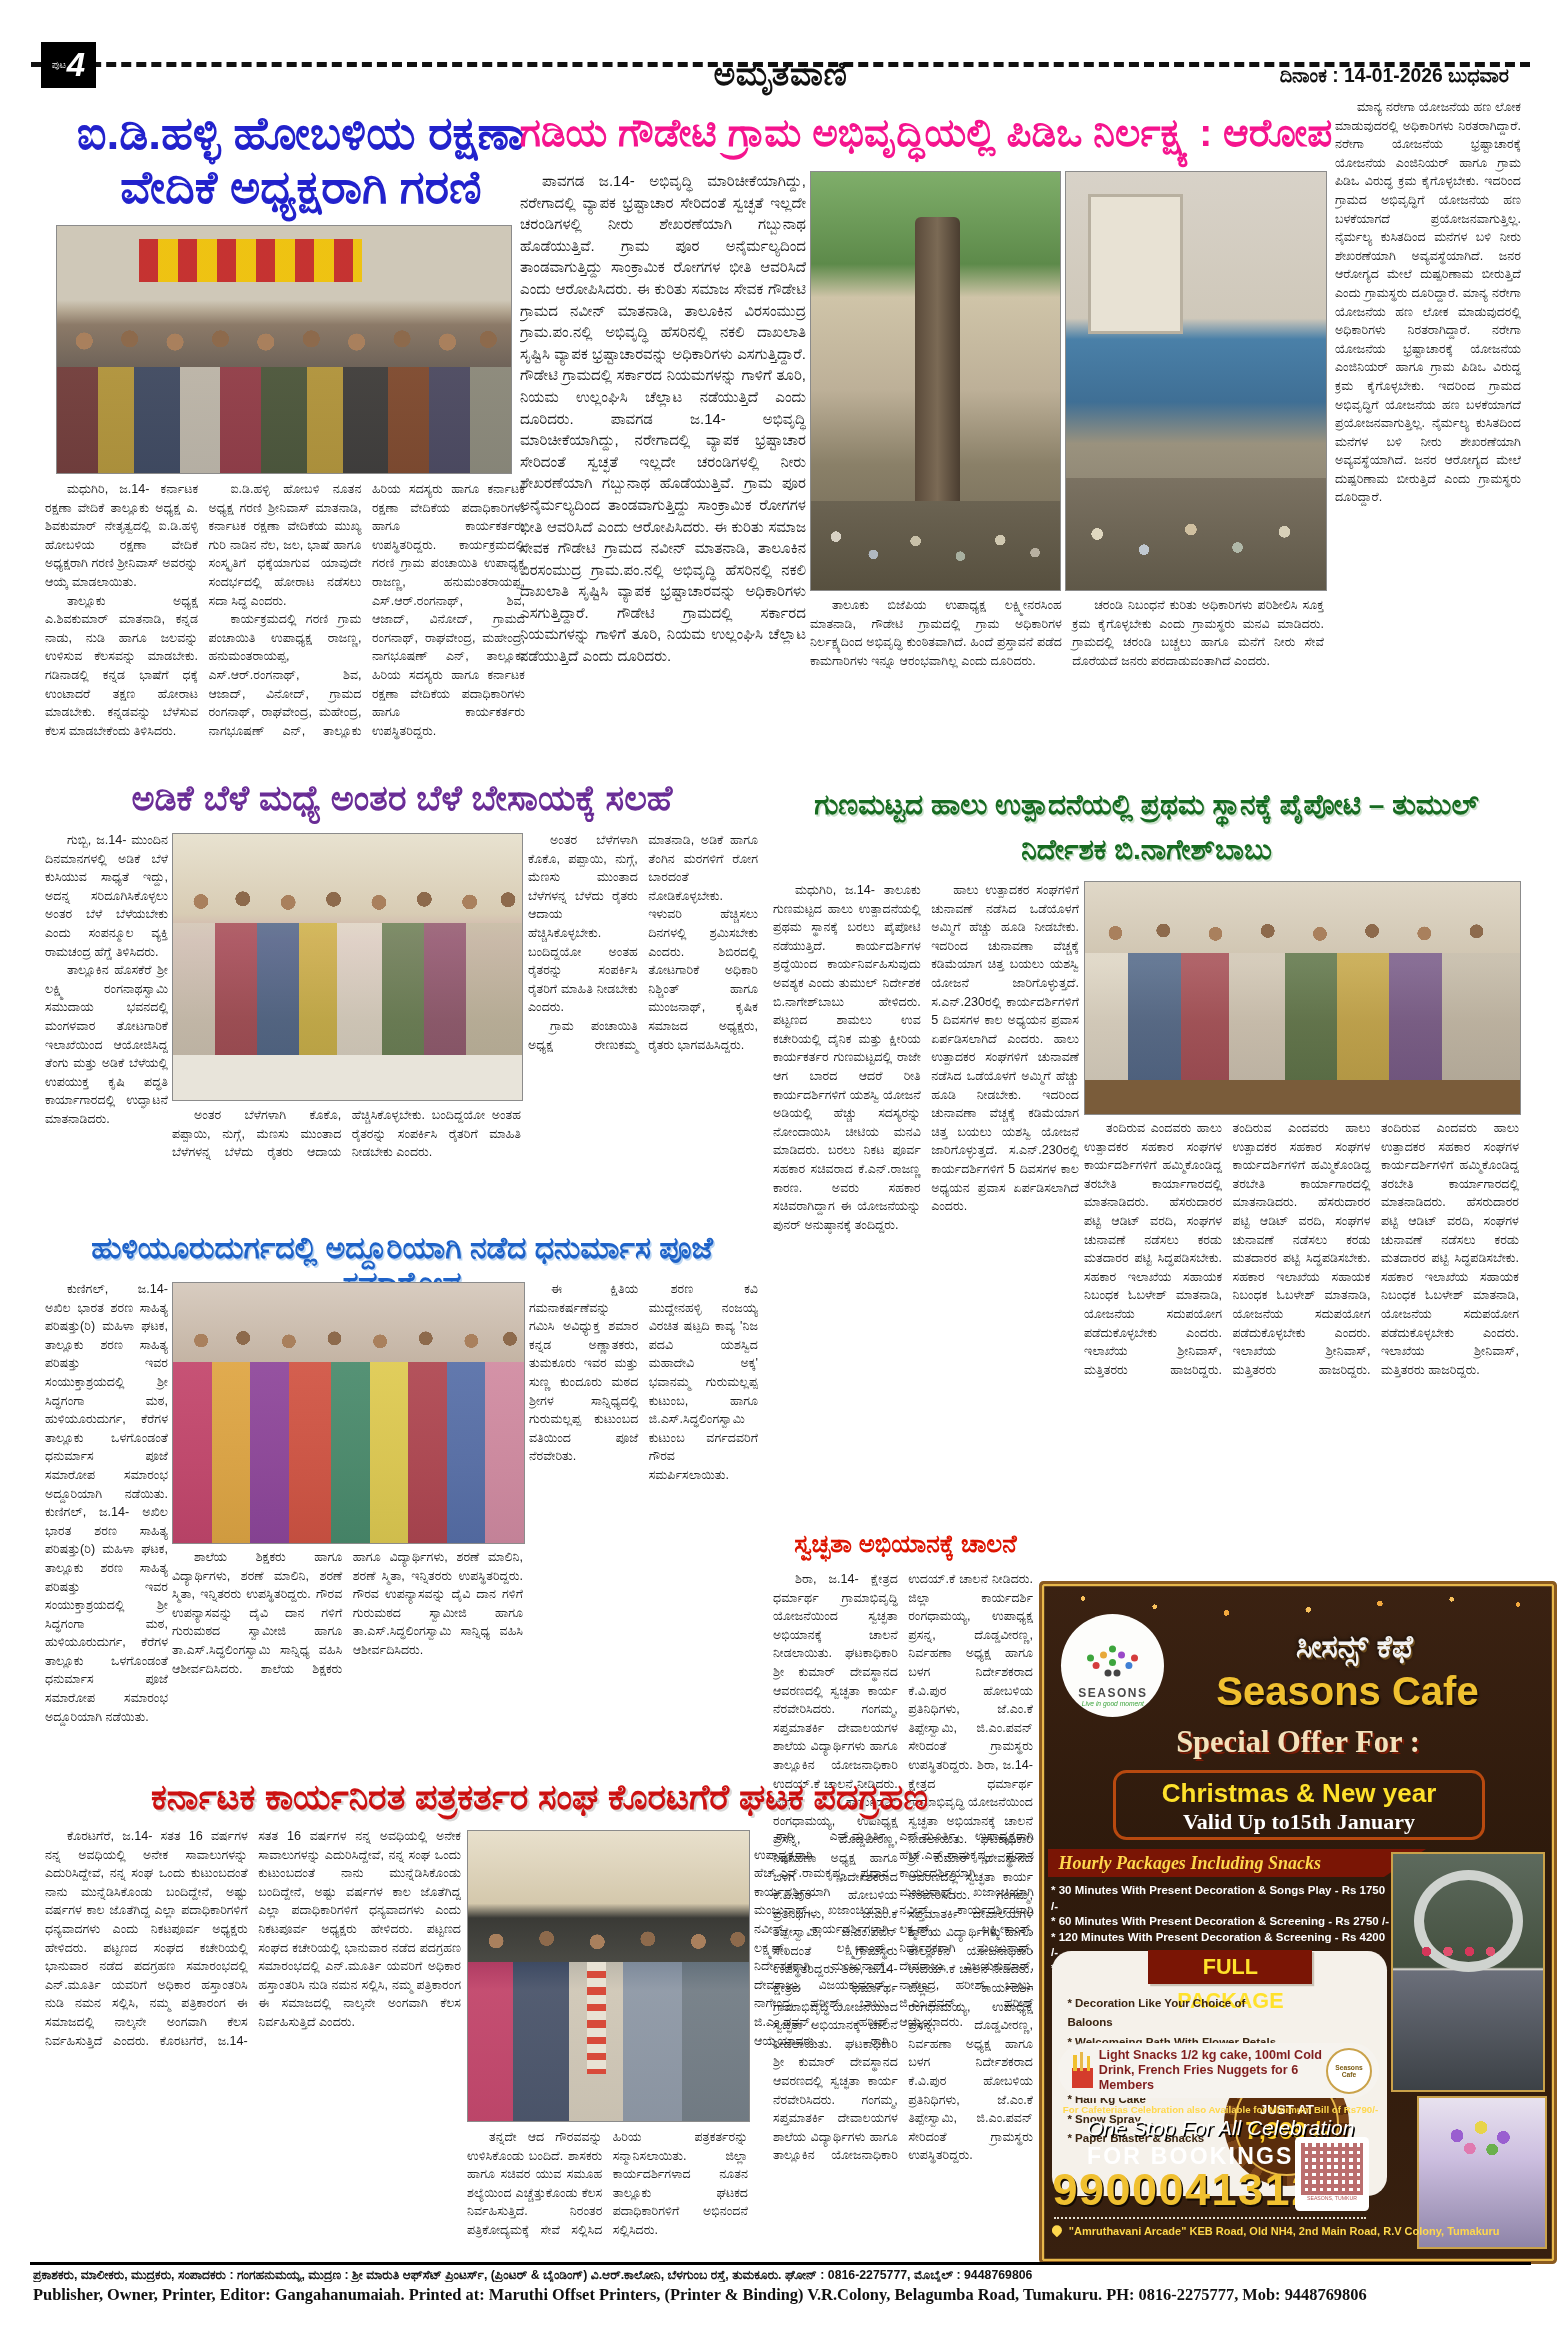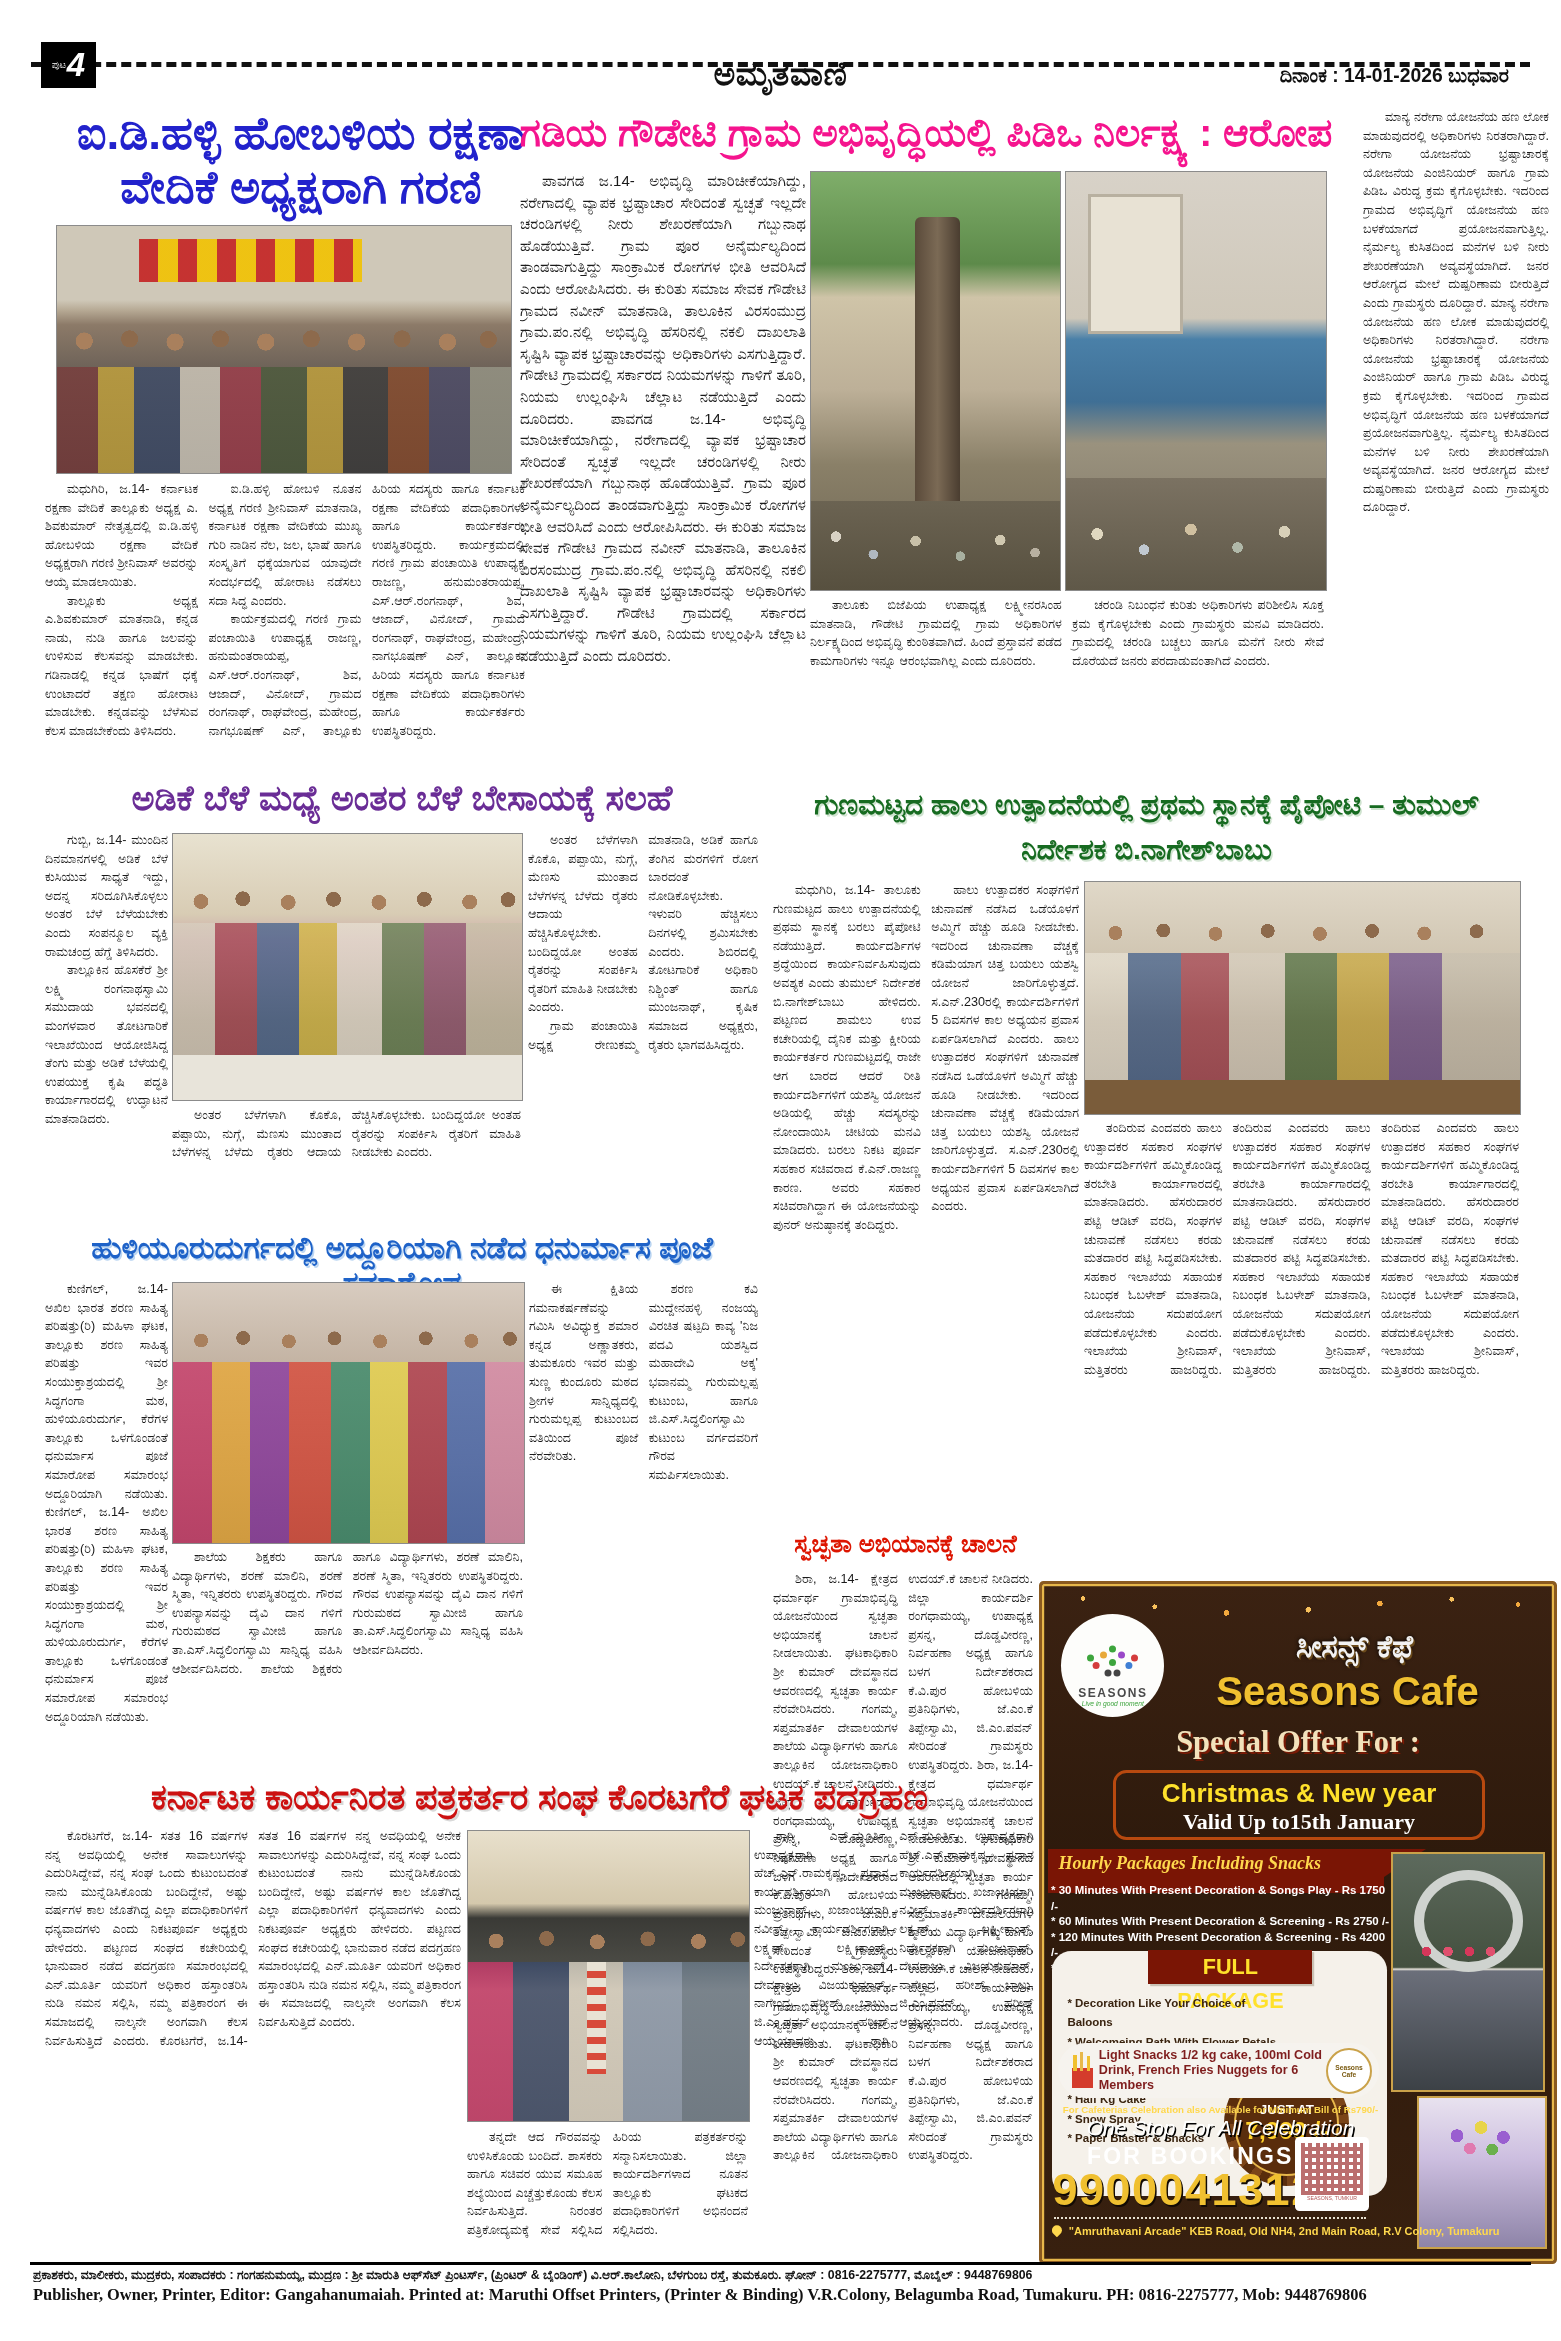--- a/index.html
+++ b/index.html
@@ -47,21 +47,21 @@
   .ad-logo .tree{width:7.4px;height:7.4px;border-radius:50%;background:#3da53d;margin-bottom:19.3px;
     box-shadow:-16.4px 3px 0 #d43c3c,16.4px 3px 0 #3f7fd4,-9px -7.4px 0 #e8a93a,9px -7.4px 0 #9a48c8,0 -13.4px 0 #3da53d,-22px -4.5px 0 #3da53d,22px -4.5px 0 #d43c3c,-4.5px 10.4px 0 #444,4.5px 10.4px 0 #444;}
   .ad-logo .lname{font-size:12px;font-weight:bold;letter-spacing:1.5px;color:#4a4a4a;}
   .ad-logo .ltag{font-size:6.7px;color:#3da53d;font-style:italic;}
   .ad-kn{position:absolute;left:134px;top:45px;width:357px;text-align:center;font-size:31px;font-weight:bold;color:#f2f2f2;text-shadow:1.5px 2.2px 0 #6b4a1a,0 0 4.5px #000;}
   .ad-en{position:absolute;left:112px;top:85px;width:387px;text-align:center;font-size:40px;font-weight:bold;color:#f0c030;text-shadow:1.5px 2.2px 1.5px #120a04;}
   .ad-special{position:absolute;left:0;top:141px;width:100%;text-align:center;font-family:"Liberation Serif",serif;font-size:30.5px;font-weight:bold;color:#f3e2bc;text-shadow:2.2px 2.2px 0 #7a1a05;}
   .ad-occ{position:absolute;left:71px;top:186px;width:372px;height:70px;border:3px solid #b8490f;border-radius:13.4px;text-align:center;box-sizing:border-box;padding-top:4.5px;}
   .ad-occ .l1{font-size:26px;font-weight:bold;color:#ffe12b;}
   .ad-occ .l2{font-size:22px;font-weight:bold;color:#fff;font-family:"Liberation Serif",serif;}
-  .ad-hourly{position:absolute;left:6px;top:265px;width:336px;height:44px;background:#7a1505;color:#ffd84d;font-family:"Liberation Serif",serif;font-style:italic;font-weight:bold;font-size:18px;line-height:28px;padding-left:10.4px;box-sizing:border-box;}
+  .ad-hourly{position:absolute;left:6px;top:265px;width:336px;height:28px;background:#7a1505;color:#ffd84d;font-family:"Liberation Serif",serif;font-style:italic;font-weight:bold;font-size:18px;line-height:28px;padding-left:10.4px;box-sizing:border-box;}
   .ad-hourly:after{content:"";position:absolute;right:-42px;top:0;border-left:42px solid #7a1505;border-bottom:28px solid transparent;}
   .ad-pkgs{position:absolute;left:9px;top:299px;width:342px;font-size:11.5px;font-weight:bold;color:#fff;line-height:15.6px;}
   .ad-fullbox{position:absolute;left:10.4px;top:367px;width:335px;height:245px;background:#f5f1ea;border-radius:19.3px;}
   .ad-fulltitle{position:absolute;left:96px;top:-1.5px;width:164px;height:34px;background:#7a1505;color:#ffe12b;font-size:21.6px;font-weight:bold;text-align:center;line-height:34px;box-shadow:2.2px 2.2px 0 #c9c2b5;}
   .ad-items{position:absolute;left:15px;top:43px;width:223px;font-size:11.5px;font-weight:bold;color:#3a2410;line-height:19.3px;}
   .ad-seal{position:absolute;left:172px;top:110px;width:125px;height:125px;border-radius:50%;background:repeating-conic-gradient(#5a2d0c 0 9deg,#7a4418 9deg 18deg);display:flex;align-items:center;justify-content:center;}
   .ad-seal .inner{width:101px;height:101px;border-radius:50%;background:#5a2d0c;border:2.2px solid #e8b84b;text-align:center;display:flex;flex-direction:column;justify-content:center;}
   .ad-seal .ja{font-size:13.4px;font-weight:bold;color:#fff;}
   .ad-seal .pr{font-size:24.5px;font-weight:bold;color:#ffd12b;}
   .ad-imgA{position:absolute;left:349px;top:268px;width:150px;height:236px;border:2.2px solid #caa24a;background:
@@ -124,21 +124,21 @@
   <div class="ph-band" style="bottom:0;height:89px;background:radial-gradient(circle 7.4px at 10% 40%,#d8d2c4 70%,transparent 72%),radial-gradient(circle 6.7px at 25% 60%,#b0b8c0 70%,transparent 72%),radial-gradient(circle 7.4px at 42% 45%,#c8c0a8 70%,transparent 72%),radial-gradient(circle 6.7px at 60% 62%,#a8b0a0 70%,transparent 72%),radial-gradient(circle 7.4px at 76% 44%,#d0c8b0 70%,transparent 72%),radial-gradient(circle 6.7px at 90% 58%,#b8b0a0 70%,transparent 72%),linear-gradient(180deg,#6b6352,#57503f);"></div>
 </div>
 <div class="photo" style="left:1065px;top:171px;width:260px;height:418px;background:linear-gradient(180deg,#d8d2c8 0%,#cfc8ba 35%,#4a80a8 40%,#3f6f95 55%,#9a927e 65%,#7b7262 100%);">
   <div class="ph-band" style="top:22px;left:22px;width:89px;height:134px;background:#e8e2d4;border:3px solid #b8b0a0;"></div>
   <div class="ph-band" style="bottom:0;height:112px;background:radial-gradient(circle 8.2px at 12% 50%,#e0d8c0 70%,transparent 72%),radial-gradient(circle 7.4px at 30% 64%,#c0c8d0 70%,transparent 72%),radial-gradient(circle 8.2px at 48% 46%,#d0c0a0 70%,transparent 72%),radial-gradient(circle 7.4px at 66% 62%,#b0b8a8 70%,transparent 72%),radial-gradient(circle 8.2px at 84% 48%,#d8d0b8 70%,transparent 72%),linear-gradient(180deg,#7b7262,#5f5848);"></div>
 </div>
 <div class="txt cols2" style="left:810px;top:596px;width:514px;height:175px;">
   <p>ತಾಲೂಕು ಬಿಜೆಪಿಯ ಉಪಾಧ್ಯಕ್ಷ ಲಕ್ಷ್ಮೀನರಸಿಂಹ ಮಾತನಾಡಿ, ಗೌಡೇಟಿ ಗ್ರಾಮದಲ್ಲಿ ಗ್ರಾಮ ಅಧಿಕಾರಿಗಳ ನಿರ್ಲಕ್ಷ್ಯದಿಂದ ಅಭಿವೃದ್ಧಿ ಕುಂಠಿತವಾಗಿದೆ. ಹಿಂದೆ ಪ್ರಸ್ತಾವನೆ ಪಡೆದ ಕಾಮಗಾರಿಗಳು ಇನ್ನೂ ಆರಂಭವಾಗಿಲ್ಲ ಎಂದು ದೂರಿದರು.</p>
   <p>ಚರಂಡಿ ನಿಬಂಧನೆ ಕುರಿತು ಅಧಿಕಾರಿಗಳು ಪರಿಶೀಲಿಸಿ ಸೂಕ್ತ ಕ್ರಮ ಕೈಗೊಳ್ಳಬೇಕು ಎಂದು ಗ್ರಾಮಸ್ಥರು ಮನವಿ ಮಾಡಿದರು. ಗ್ರಾಮದಲ್ಲಿ ಚರಂಡಿ ಬಚ್ಚಲು ಹಾಗೂ ಮನೆಗೆ ನೀರು ಸೇವೆ ದೊರೆಯದೆ ಜನರು ಪರದಾಡುವಂತಾಗಿದೆ ಎಂದರು.</p>
 </div>
-<div class="txt" style="left:1335px;top:108px;width:186px;height:674px;margin-left:28px;">
+<div class="txt" style="left:1335px;top:98px;width:186px;height:674px;">
   <p>ಮಾನ್ಯ ನರೇಗಾ ಯೋಜನೆಯ ಹಣ ಲೋಕ ಮಾಡುವುದರಲ್ಲಿ ಅಧಿಕಾರಿಗಳು ನಿರತರಾಗಿದ್ದಾರೆ. ನರೇಗಾ ಯೋಜನೆಯ ಭ್ರಷ್ಟಾಚಾರಕ್ಕೆ ಯೋಜನೆಯ ಎಂಜಿನಿಯರ್ ಹಾಗೂ ಗ್ರಾಮ ಪಿಡಿಒ ವಿರುದ್ಧ ಕ್ರಮ ಕೈಗೊಳ್ಳಬೇಕು. ಇದರಿಂದ ಗ್ರಾಮದ ಅಭಿವೃದ್ಧಿಗೆ ಯೋಜನೆಯ ಹಣ ಬಳಕೆಯಾಗದೆ ಪ್ರಯೋಜನವಾಗುತ್ತಿಲ್ಲ. ನೈರ್ಮಲ್ಯ ಕುಸಿತದಿಂದ ಮನೆಗಳ ಬಳಿ ನೀರು ಶೇಖರಣೆಯಾಗಿ ಅವ್ಯವಸ್ಥೆಯಾಗಿದೆ. ಜನರ ಆರೋಗ್ಯದ ಮೇಲೆ ದುಷ್ಪರಿಣಾಮ ಬೀರುತ್ತಿದೆ ಎಂದು ಗ್ರಾಮಸ್ಥರು ದೂರಿದ್ದಾರೆ. ಮಾನ್ಯ ನರೇಗಾ ಯೋಜನೆಯ ಹಣ ಲೋಕ ಮಾಡುವುದರಲ್ಲಿ ಅಧಿಕಾರಿಗಳು ನಿರತರಾಗಿದ್ದಾರೆ. ನರೇಗಾ ಯೋಜನೆಯ ಭ್ರಷ್ಟಾಚಾರಕ್ಕೆ ಯೋಜನೆಯ ಎಂಜಿನಿಯರ್ ಹಾಗೂ ಗ್ರಾಮ ಪಿಡಿಒ ವಿರುದ್ಧ ಕ್ರಮ ಕೈಗೊಳ್ಳಬೇಕು. ಇದರಿಂದ ಗ್ರಾಮದ ಅಭಿವೃದ್ಧಿಗೆ ಯೋಜನೆಯ ಹಣ ಬಳಕೆಯಾಗದೆ ಪ್ರಯೋಜನವಾಗುತ್ತಿಲ್ಲ. ನೈರ್ಮಲ್ಯ ಕುಸಿತದಿಂದ ಮನೆಗಳ ಬಳಿ ನೀರು ಶೇಖರಣೆಯಾಗಿ ಅವ್ಯವಸ್ಥೆಯಾಗಿದೆ. ಜನರ ಆರೋಗ್ಯದ ಮೇಲೆ ದುಷ್ಪರಿಣಾಮ ಬೀರುತ್ತಿದೆ ಎಂದು ಗ್ರಾಮಸ್ಥರು ದೂರಿದ್ದಾರೆ.</p>
 </div>
 
 <div class="hl hl-adike">ಅಡಿಕೆ ಬೆಳೆ ಮಧ್ಯೆ ಅಂತರ ಬೆಳೆ ಬೇಸಾಯಕ್ಕೆ ಸಲಹೆ</div>
 <div class="txt" style="left:45px;top:831px;width:123px;height:388px;">
   <p>ಗುಬ್ಬಿ, ಜ.14- ಮುಂದಿನ ದಿನಮಾನಗಳಲ್ಲಿ ಅಡಿಕೆ ಬೆಳೆ ಕುಸಿಯುವ ಸಾಧ್ಯತೆ ಇದ್ದು, ಅದನ್ನ ಸರಿದೂಗಿಸಿಕೊಳ್ಳಲು ಅಂತರ ಬೆಳೆ ಬೆಳೆಯಬೇಕು ಎಂದು ಸಂಪನ್ಮೂಲ ವ್ಯಕ್ತಿ ರಾಮಚಂದ್ರ ಹೆಗ್ಡೆ ತಿಳಿಸಿದರು.</p>
   <p>ತಾಲ್ಲೂಕಿನ ಹೊಸಕೆರೆ ಶ್ರೀ ಲಕ್ಷ್ಮಿ ರಂಗನಾಥಸ್ವಾಮಿ ಸಮುದಾಯ ಭವನದಲ್ಲಿ ಮಂಗಳವಾರ ತೋಟಗಾರಿಕೆ ಇಲಾಖೆಯಿಂದ ಆಯೋಜಿಸಿದ್ದ ತೆಂಗು ಮತ್ತು ಅಡಿಕೆ ಬೆಳೆಯಲ್ಲಿ ಉಪಯುಕ್ತ ಕೃಷಿ ಪದ್ಧತಿ ಕಾರ್ಯಾಗಾರದಲ್ಲಿ ಉದ್ಘಾಟನೆ ಮಾತನಾಡಿದರು.</p>
 </div>
 <div class="photo" style="left:172px;top:833px;width:349px;height:266px;background:linear-gradient(180deg,#e8e2d0 0%,#d8ccb4 30%,#caa 40%,#8a7a68 70%,#6a6050 100%);">
   <div class="ph-band" style="top:45px;left:0;height:45px;background:radial-gradient(circle 10.4px at 8% 50%,#a9805d 70%,transparent 72%),radial-gradient(circle 10.4px at 20% 44%,#8d6a4c 70%,transparent 72%),radial-gradient(circle 10.4px at 33% 52%,#a9805d 70%,transparent 72%),radial-gradient(circle 10.4px at 46% 45%,#8d6a4c 70%,transparent 72%),radial-gradient(circle 10.4px at 59% 52%,#a9805d 70%,transparent 72%),radial-gradient(circle 10.4px at 72% 45%,#8d6a4c 70%,transparent 72%),radial-gradient(circle 10.4px at 85% 51%,#a9805d 70%,transparent 72%),radial-gradient(circle 10.4px at 96% 46%,#8d6a4c 70%,transparent 72%);"></div>

